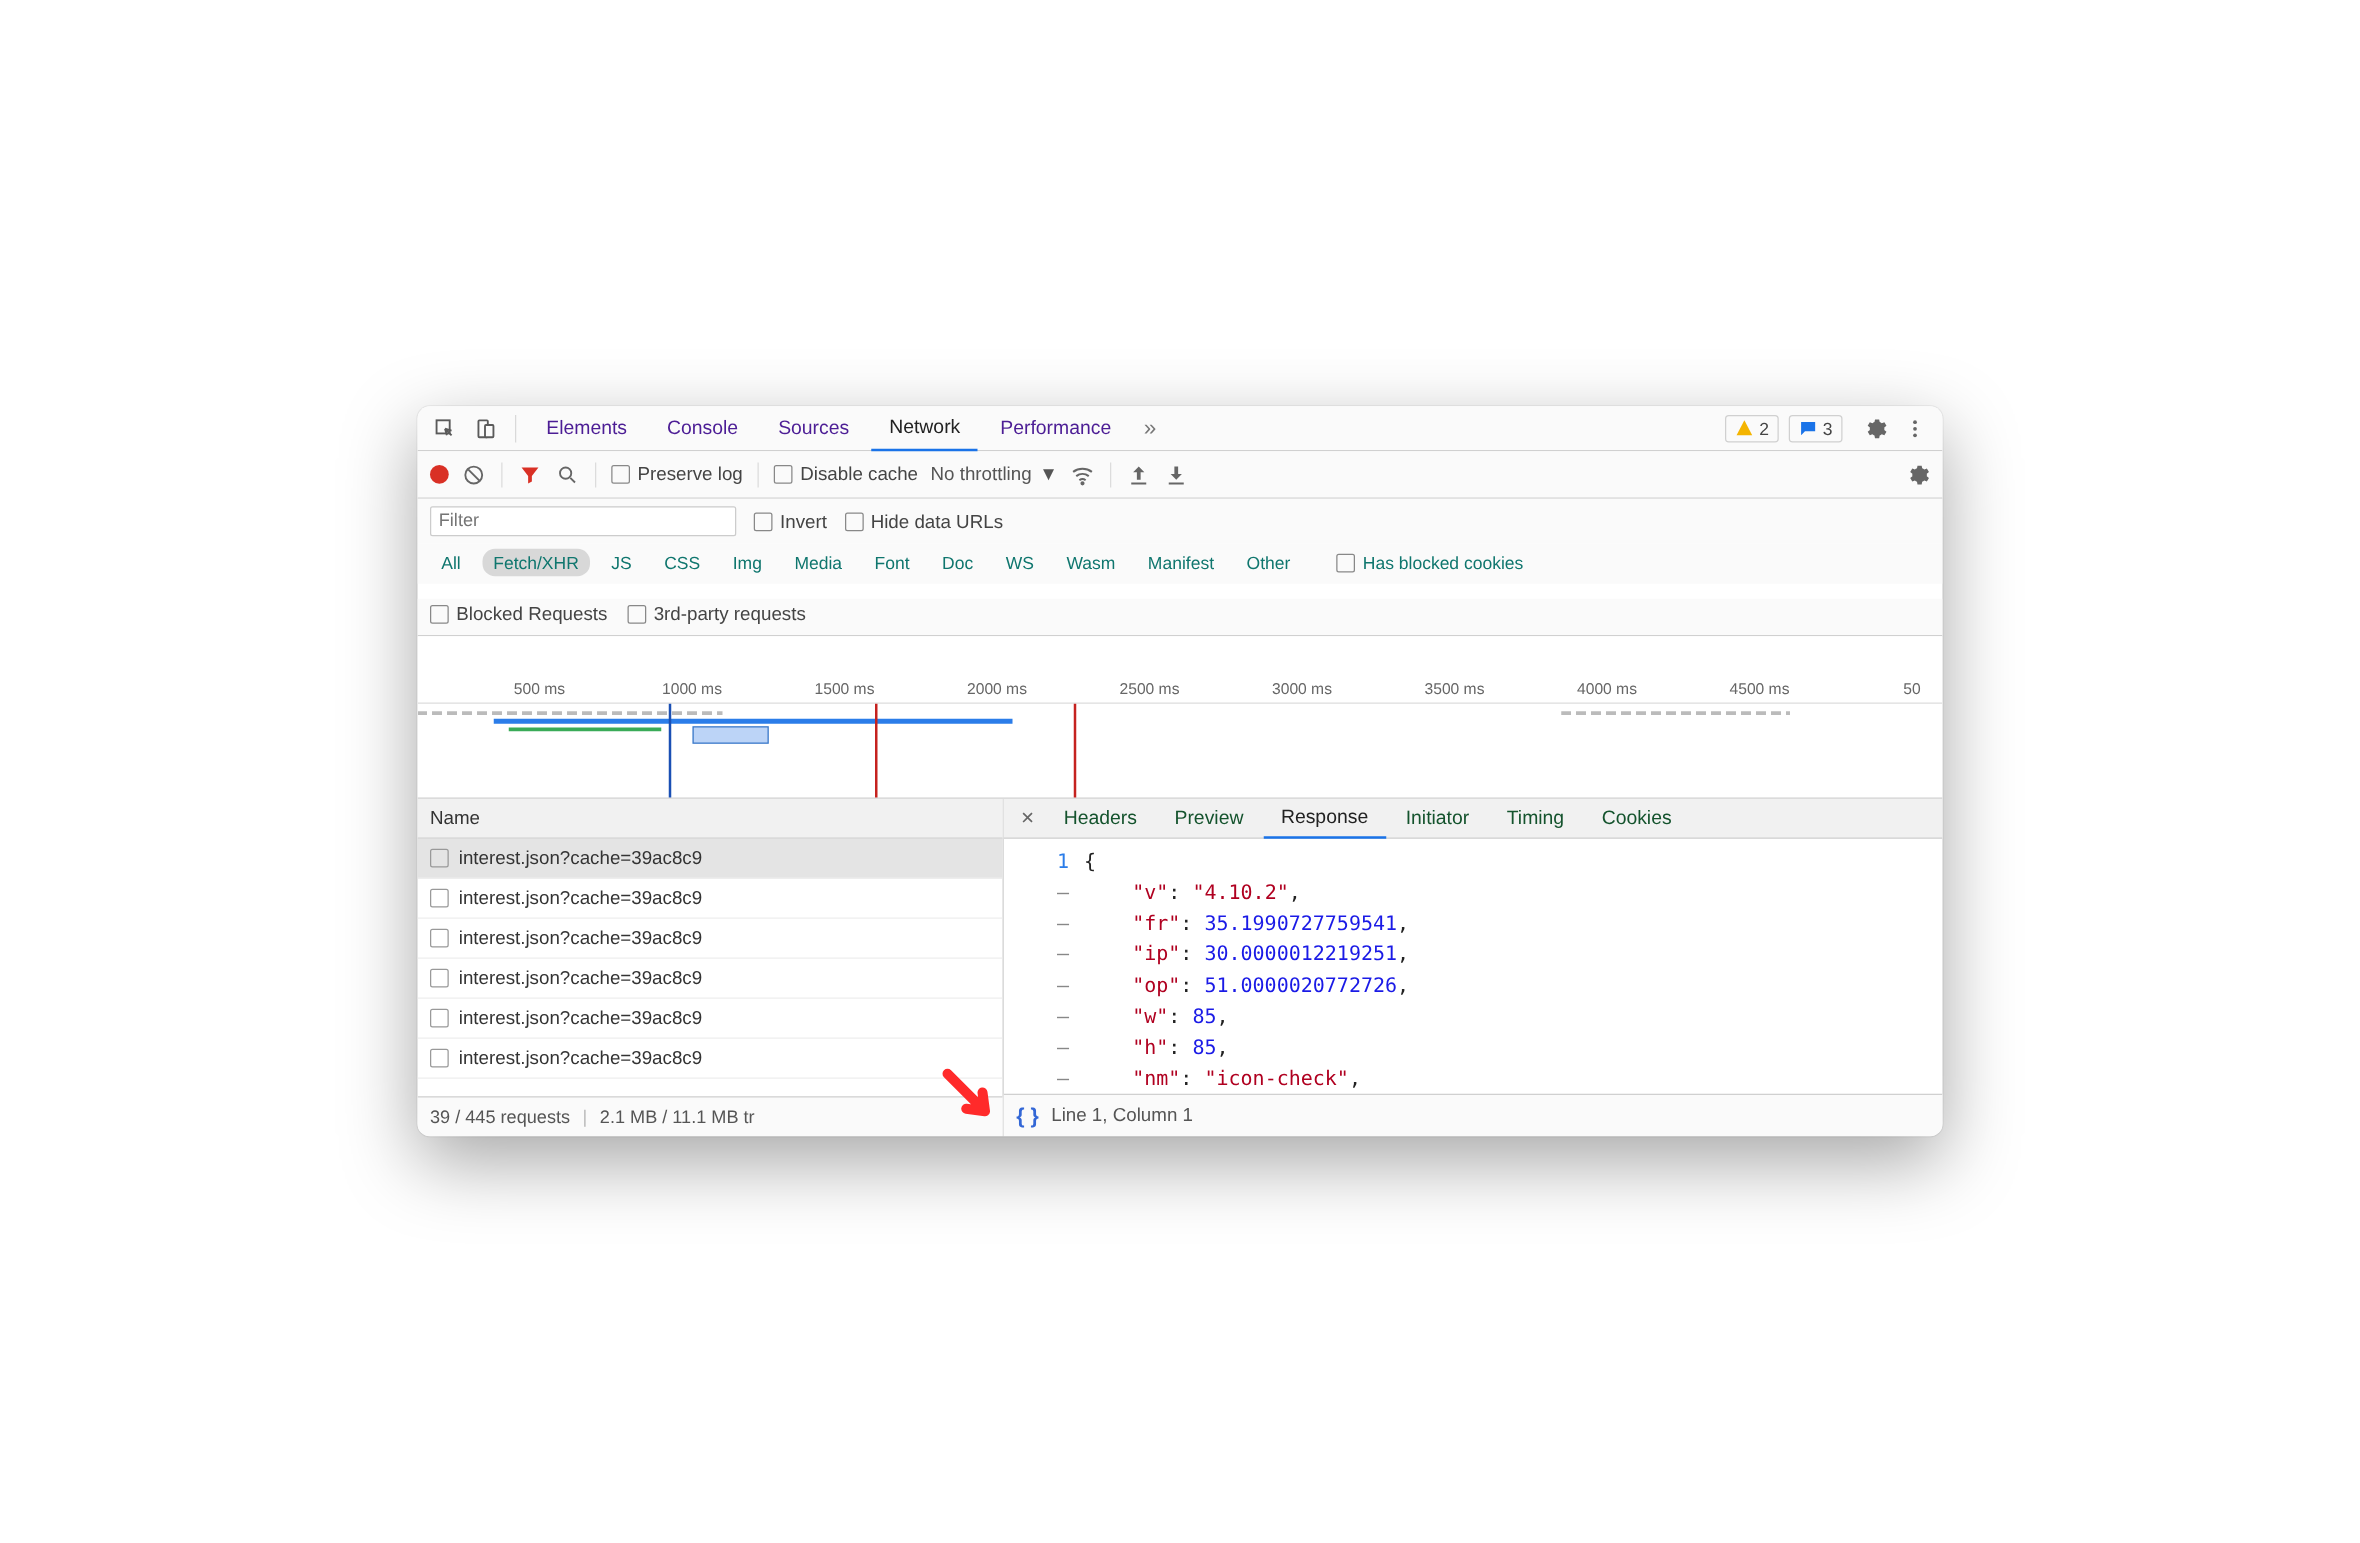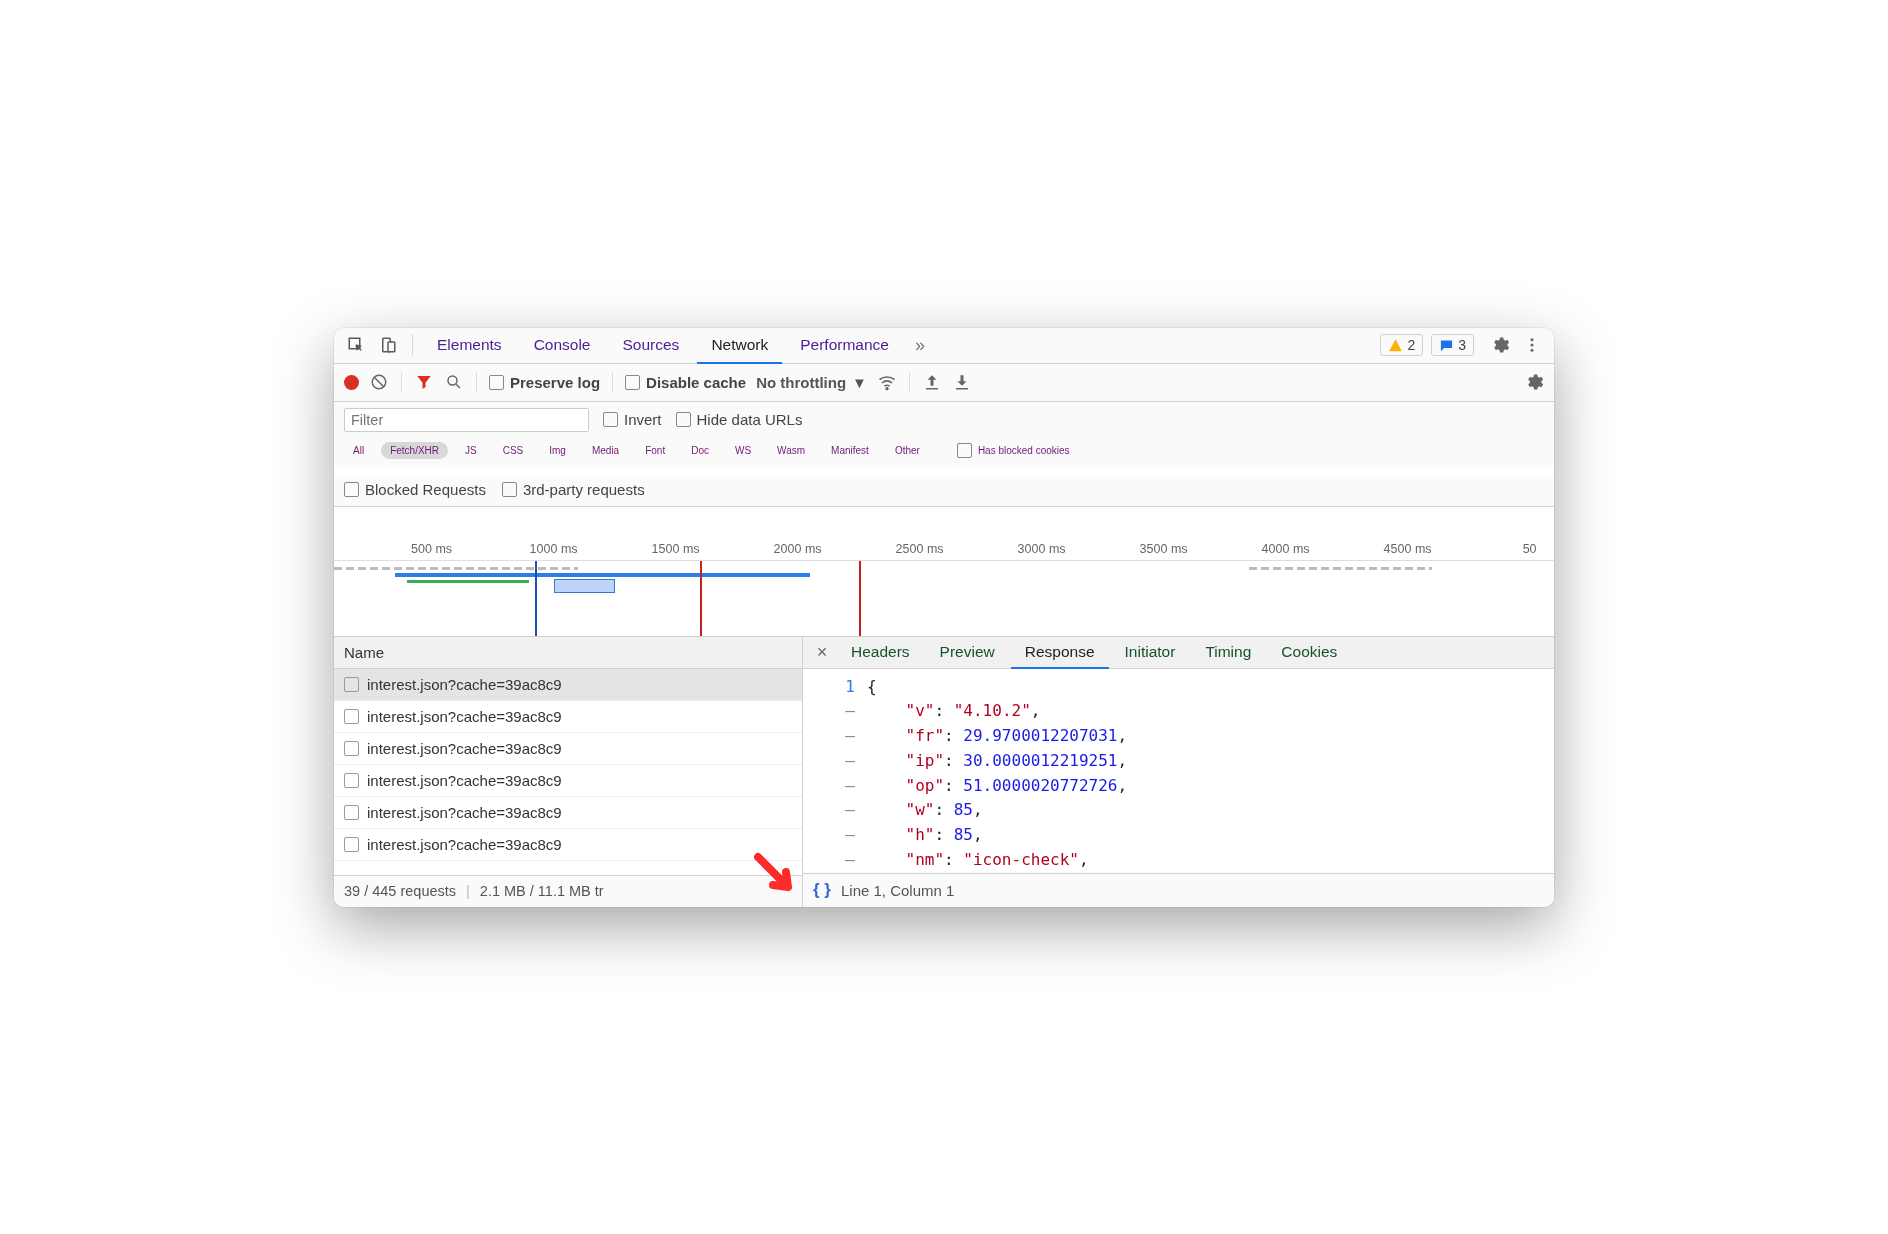--- a/index.html
+++ b/index.html
@@ -40,34 +40,34 @@
 .tabbar .iconbtn { width:28px; height:28px; display:flex; align-items:center; justify-content:center; color:#5a5a5a; cursor:pointer; }
 .vsep { width:1px; height:22px; background:#d9d9d9; margin:0 6px; }
 .tab { padding:0 14px; height:36px; display:flex; align-items:center; font-size:15.5px; color:#4c1d95; cursor:pointer; }
 .tab.active { color:#222; font-weight:500; border-bottom:2px solid #1a73e8; margin-bottom:-1px; }
 .spacer{flex:1;}
 .more-tabs { color:#777; padding:0 8px; cursor:pointer; font-size:18px;}
 .badge { display:flex; align-items:center; gap:4px; border:1px solid #d0d0d0; border-radius:3px; padding:2px 7px; font-size:14px; color:#444; margin-left:4px; cursor:pointer;}
 .badge svg{width:15px;height:15px;}
 .toolbar2 {
   display:flex; align-items:center; height:38px; padding:0 10px; gap:10px;
-  border-bottom:1px solid #d0d0d0; background:#fafafa; font-size:15px; color:#444;font-weight:bold;
+  border-bottom:1px solid #d0d0d0; background:#fafafa; font-size:15px; color:#444;
 }
 .rec { width:15px;height:15px;border-radius:50%;background:#d93025; cursor:pointer;}
 .toolbar2 .ico { width:20px;height:20px;display:flex;align-items:center;justify-content:center;color:#666;cursor:pointer;}
 .vsep2{width:1px;height:20px;background:#dcdcdc;margin:0 2px;}
 .chk { display:flex; align-items:center; gap:6px; cursor:pointer;}
 .chk .box{width:15px;height:15px;border:1.5px solid #888;border-radius:2px;display:inline-block;}
 .throttle{display:flex;align-items:center;gap:6px;color:#555;cursor:pointer;}
 .filterbar {
   display:flex; align-items:center; height:36px; padding:0 10px; gap:14px;
   background:#fafafa; font-size:15px; color:#444;
 }
 .filterbar input { width:245px; height:24px; border:1px solid #ccc; border-radius:2px; padding:0 6px; font-size:14.5px;}
-.typebar { display:flex; align-items:center; flex-wrap:wrap; gap:6px 8px; padding:4px 10px 6px; background:#fafafa; font-size:10px; color:#701a75;}
+.typebar { display:flex; align-items:center; flex-wrap:wrap; gap:6px 8px; padding:4px 10px 6px; background:#fafafa; font-size:14px; color:#0f766e;}
 .typebar .pill { padding:3px 9px; border-radius:10px; cursor:pointer;}
 .typebar .pill.active{ background:#d8d8d8;}
 .typebar2 { display:flex; align-items:center; gap:16px; padding:4px 10px 8px; background:#fafafa; font-size:15px; color:#444; border-bottom:1px solid #d0d0d0;margin-top:12px;}
 .timeline { height:130px; border-bottom:1px solid #d0d0d0; position:relative; overflow:hidden; background:#fff;}
 .ticks{position:relative;height:22px;border-bottom:1px solid #ddd;margin-top:32px;}
 .tick{position:absolute;top:3px;font-size:12.5px;color:#666;transform:translateX(-50%);}
 .tl-body{position:relative;height:108px;}
 .tl-grey{position:absolute;height:3px;background:repeating-linear-gradient(90deg,#bbb 0 8px,transparent 8px 12px);}
 .tl-blue{position:absolute;height:4px;background:#2b7de9;}
 .tl-green{position:absolute;height:3px;background:#3aab58;}
@@ -332,21 +332,21 @@
 <div class="fold">–</div>
 <div class="fold">–</div>
 <div class="fold">–</div>
 <div class="fold">–</div>
 <div class="fold">–</div>
 <div class="fold">–</div>
 
         </div>
         <div class="src"><span class="tok-punc">{</span>
     <span class="tok-key">"v"</span><span class="tok-punc">: </span><span class="tok-str">"<span>4.10.2</span>"</span><span class="tok-punc">,</span>
-    <span class="tok-key">"fr"</span><span class="tok-punc">: </span><span class="tok-num">29.9700012207031</span><span class="tok-punc">,</span>
+    <span class="tok-key">"fr"</span><span class="tok-punc">: </span><span class="tok-num">35.1990727759541</span><span class="tok-punc">,</span>
     <span class="tok-key">"ip"</span><span class="tok-punc">: </span><span class="tok-num">30.0000012219251</span><span class="tok-punc">,</span>
     <span class="tok-key">"op"</span><span class="tok-punc">: </span><span class="tok-num">51.0000020772726</span><span class="tok-punc">,</span>
     <span class="tok-key">"w"</span><span class="tok-punc">: </span><span class="tok-num">85</span><span class="tok-punc">,</span>
     <span class="tok-key">"h"</span><span class="tok-punc">: </span><span class="tok-num">85</span><span class="tok-punc">,</span>
     <span class="tok-key">"nm"</span><span class="tok-punc">: </span><span class="tok-str">"<span>icon-check</span>"</span><span class="tok-punc">,</span>
     </div>
       </div>
       <div class="right-status">
         <svg class="arrow-annot" width="50" height="50" viewBox="0 0 50 50">
             <path d="M5 5 L35 35 M35 35 L20 33 M35 35 L33 20" stroke="#ff2a2a" stroke-width="8" fill="none" stroke-linecap="round" stroke-linejoin="round"></path>

